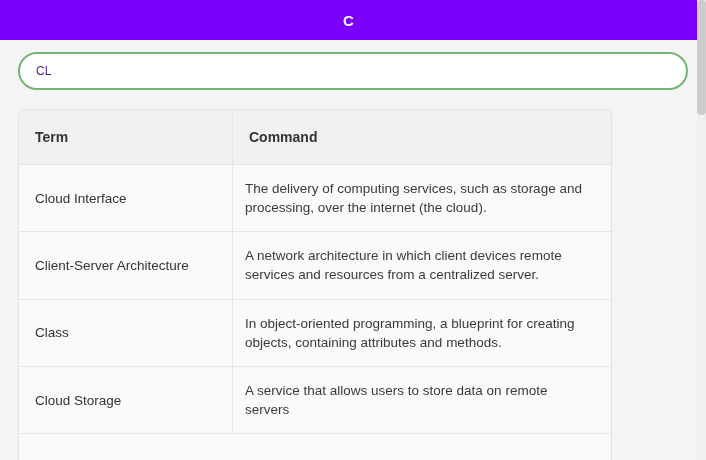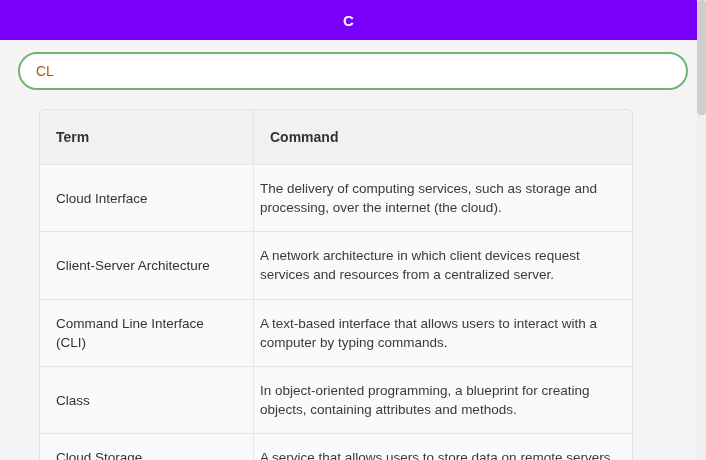--- a/index.html
+++ b/index.html
@@ -46,42 +46,41 @@
   }
   .search-input {
     width: 100%;
     height: 100%;
     box-sizing: border-box;
     border: 2px solid #72b473;
     border-radius: 19px;
     background: #ffffff;
     padding: 0 16px;
     font-family: "Liberation Sans", sans-serif;
-    font-size: 14px;
-    color: #a16207;
+    font-size: 12px;
+    color: #4c1d95;
     outline: none;
   }
   .search-input::placeholder {
     color: #9a9a9a;
   }
 
   
   .table-wrap {
     position: absolute;
     top: 109px;
     left: 18px;
     width: 594px;
     height: 351px;
     overflow: hidden;
     border-radius: 6px 6px 0 0;
     border: 1px solid #e2e2e2;
     border-bottom: none;
     box-sizing: border-box;
     background: #fafafa;
-    margin-left: 21px;
   }
   table.glossary {
     width: 100%;
     border-collapse: collapse;
     table-layout: fixed;
   }
   table.glossary th,
   table.glossary td {
     text-align: left;
     vertical-align: middle;
@@ -104,21 +103,21 @@
     background: #fafafa;
     padding: 14px 16px;
     font-size: 13.5px;
     color: #3a3a3a;
     line-height: 1.42;
   }
   table.glossary td.col-term {
     color: #333333;
   }
   table.glossary td.col-meaning {
-    padding-left: 6px;
+    padding-left: 12px;
   }
 
   
   .page-scrollbar {
     position: absolute;
     top: 0;
     right: 0;
     width: 9px;
     height: 460px;
     background: #f0f0f0;
@@ -152,25 +151,21 @@
         <th class="col-meaning">Command</th>
       </tr>
     </thead>
     <tbody>
       <tr>
         <td class="col-term">Cloud Interface</td>
         <td class="col-meaning">The delivery of computing services, such as storage and processing, over the internet (the cloud).</td>
       </tr>
       <tr>
         <td class="col-term">Client-Server Architecture</td>
-        <td class="col-meaning">A network architecture in which client devices request services and resources from a centralized server.</td>
-      </tr>
-      <tr>
-        <td class="col-term">Command Line Interface (CLI)</td>
-        <td class="col-meaning">A text-based interface that allows users to interact with a computer by typing commands.</td>
+        <td class="col-meaning">A network architecture in which client devices remote services and resources from a centralized server.</td>
       </tr>
       <tr>
         <td class="col-term">Class</td>
         <td class="col-meaning">In object-oriented programming, a blueprint for creating objects, containing attributes and methods.</td>
       </tr>
       <tr>
         <td class="col-term">Cloud Storage</td>
         <td class="col-meaning">A service that allows users to store data on remote servers</td>
       </tr>
     </tbody>

